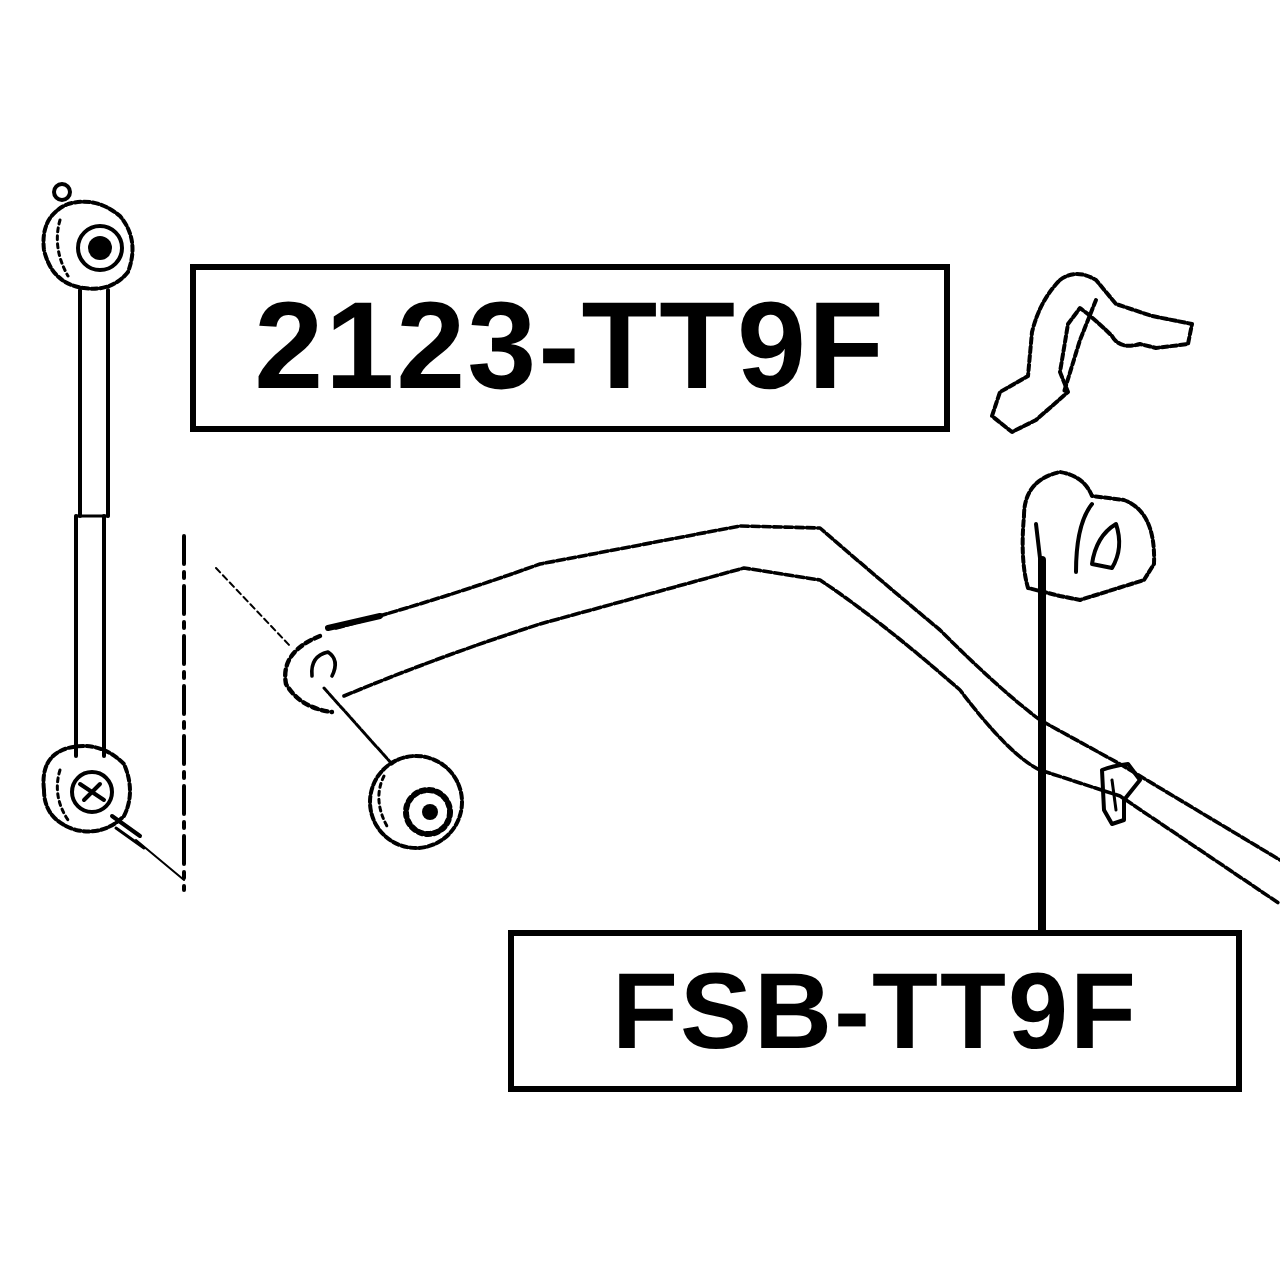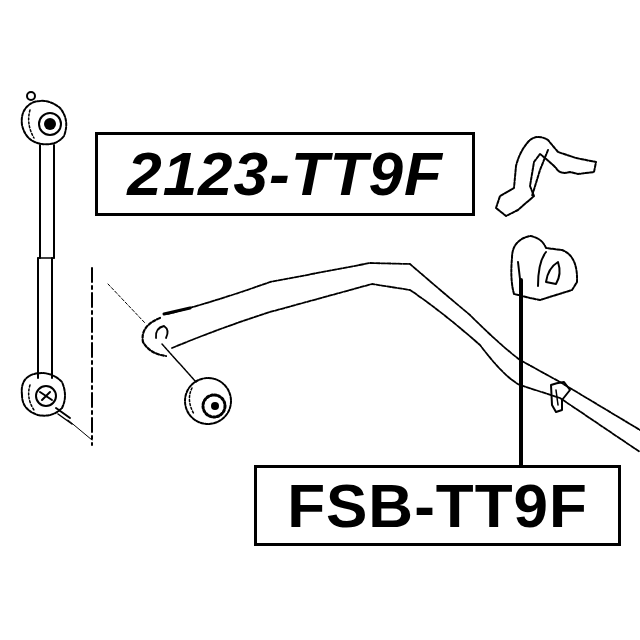--- a/index.html
+++ b/index.html
@@ -12,22 +12,22 @@
       background: #fff;
       display: flex;
       align-items: center;
       justify-content: center;
       font-family: "Liberation Sans", sans-serif;
       font-weight: bold;
       color: #000;
       letter-spacing: 1px;
       line-height: 1;
     }
-    #label-2123 { left: 95px; top: 132px; width: 380px; height: 84px; font-size: 62px; font-style: italic; }
-    #label-fsb  { left: 254px; top: 465px; width: 367px; height: 81px; font-size: 62px; }
+    #label-2123 { left: 95px; top: 132px; width: 380px; height: 84px; font-size: 62px; }
+    #label-fsb  { left: 254px; top: 465px; width: 367px; height: 81px; font-size: 54px; }
   </style>
 </head>
 <body>
 
 <svg class="canvas" viewBox="0 0 640 640" xmlns="http://www.w3.org/2000/svg" fill="none" stroke="#000" stroke-linecap="round" stroke-linejoin="round">
 
   <g>
 
     <circle cx="31" cy="96" r="4" stroke-width="2"></circle>
 

